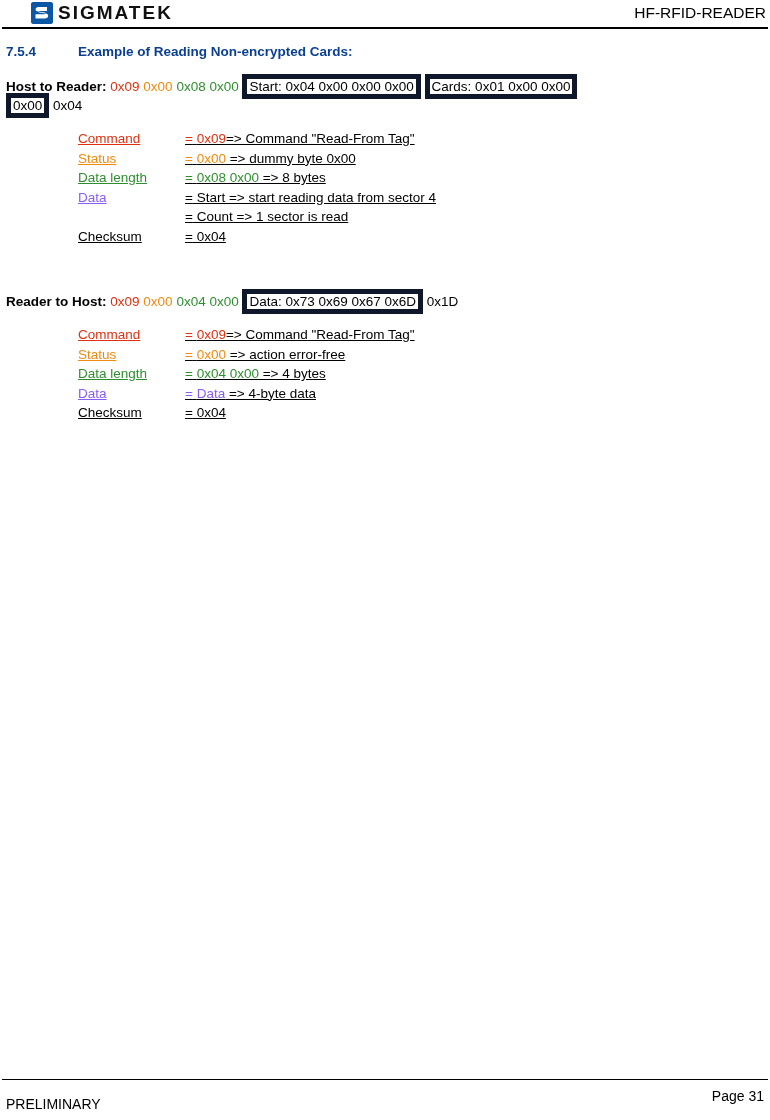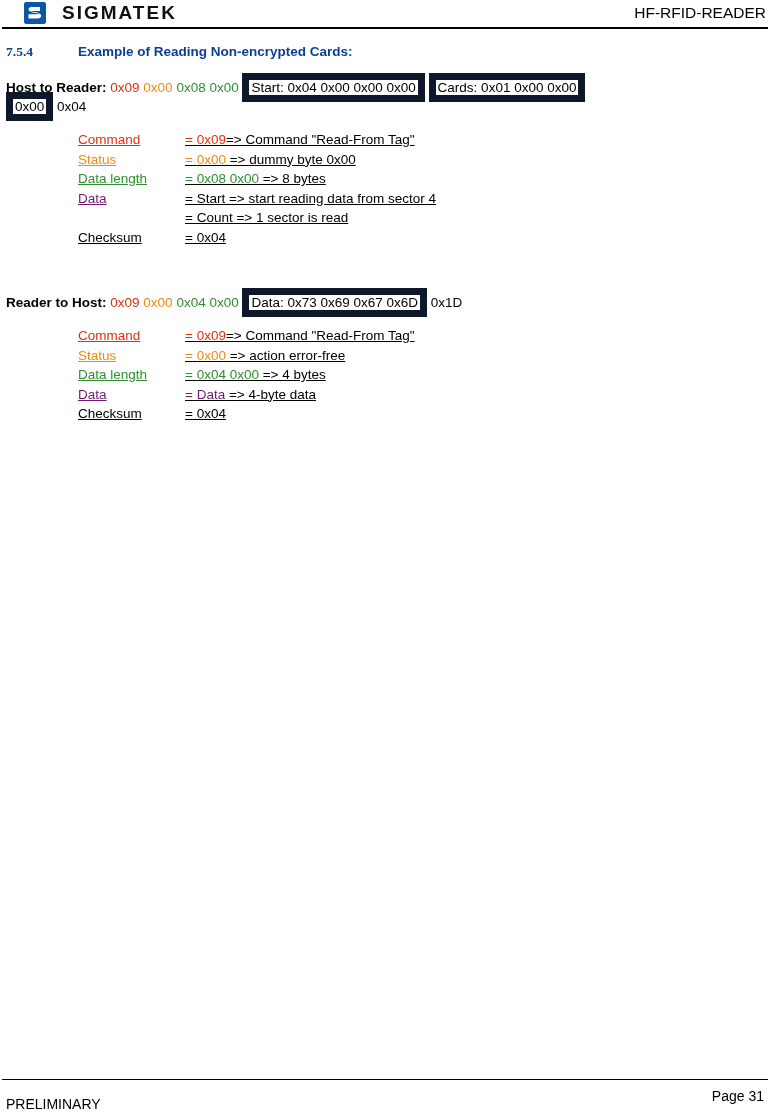--- a/index.html
+++ b/index.html
@@ -19,25 +19,25 @@
   
   .page-header {
     position: absolute;
     top: 0;
     left: 0;
     width: 770px;
     height: 32px;
   }
   .logo-wrap {
     position: absolute;
-    left: 16px;
+    left: 23px;
     top: 2px;
     display: flex;
     align-items: center;
-    gap: 16px;
+    gap: 5px;
     padding-left: 8px;
   }
   .logo-mark {
     width: 22px;
     height: 22px;
     background: #0b57a4;
     border-radius: 3px;
     position: relative;
   }
   .logo-mark svg { display: block; }
@@ -76,38 +76,37 @@
   .section-heading {
     font-size: 13.5px;
     font-weight: bold;
     color: #0b3f94;
     margin: 0 0 18px 0;
     display: flex;
   }
   .section-heading .num {
     width: 72px;
     display: inline-block;
-    font-family: Liberation Serif, serif;
   }
 
   .para {
     font-size: 13.5px;
     line-height: 19px;
     margin: 0;
   }
 
   .lbl-bold { font-weight: bold; color: #000; }
   .c-red    { color: #e03010; }
   .c-orange { color: #f08a10; }
   .c-green  { color: #2f8f2f; }
-  .c-blue   { color: #701a75; }
+  .c-blue   { color: #8b5cf6; }
   .c-black  { color: #000000; }
 
   .boxed {
-    border: 7px solid #0f172a;
+    border: 5px solid #0f172a;
     padding: 0 2px;
     white-space: nowrap;
   }
 
   
   .detail {
     margin-top: 14px;
     margin-left: 72px;
     font-size: 13.5px;
     line-height: 19.5px;

